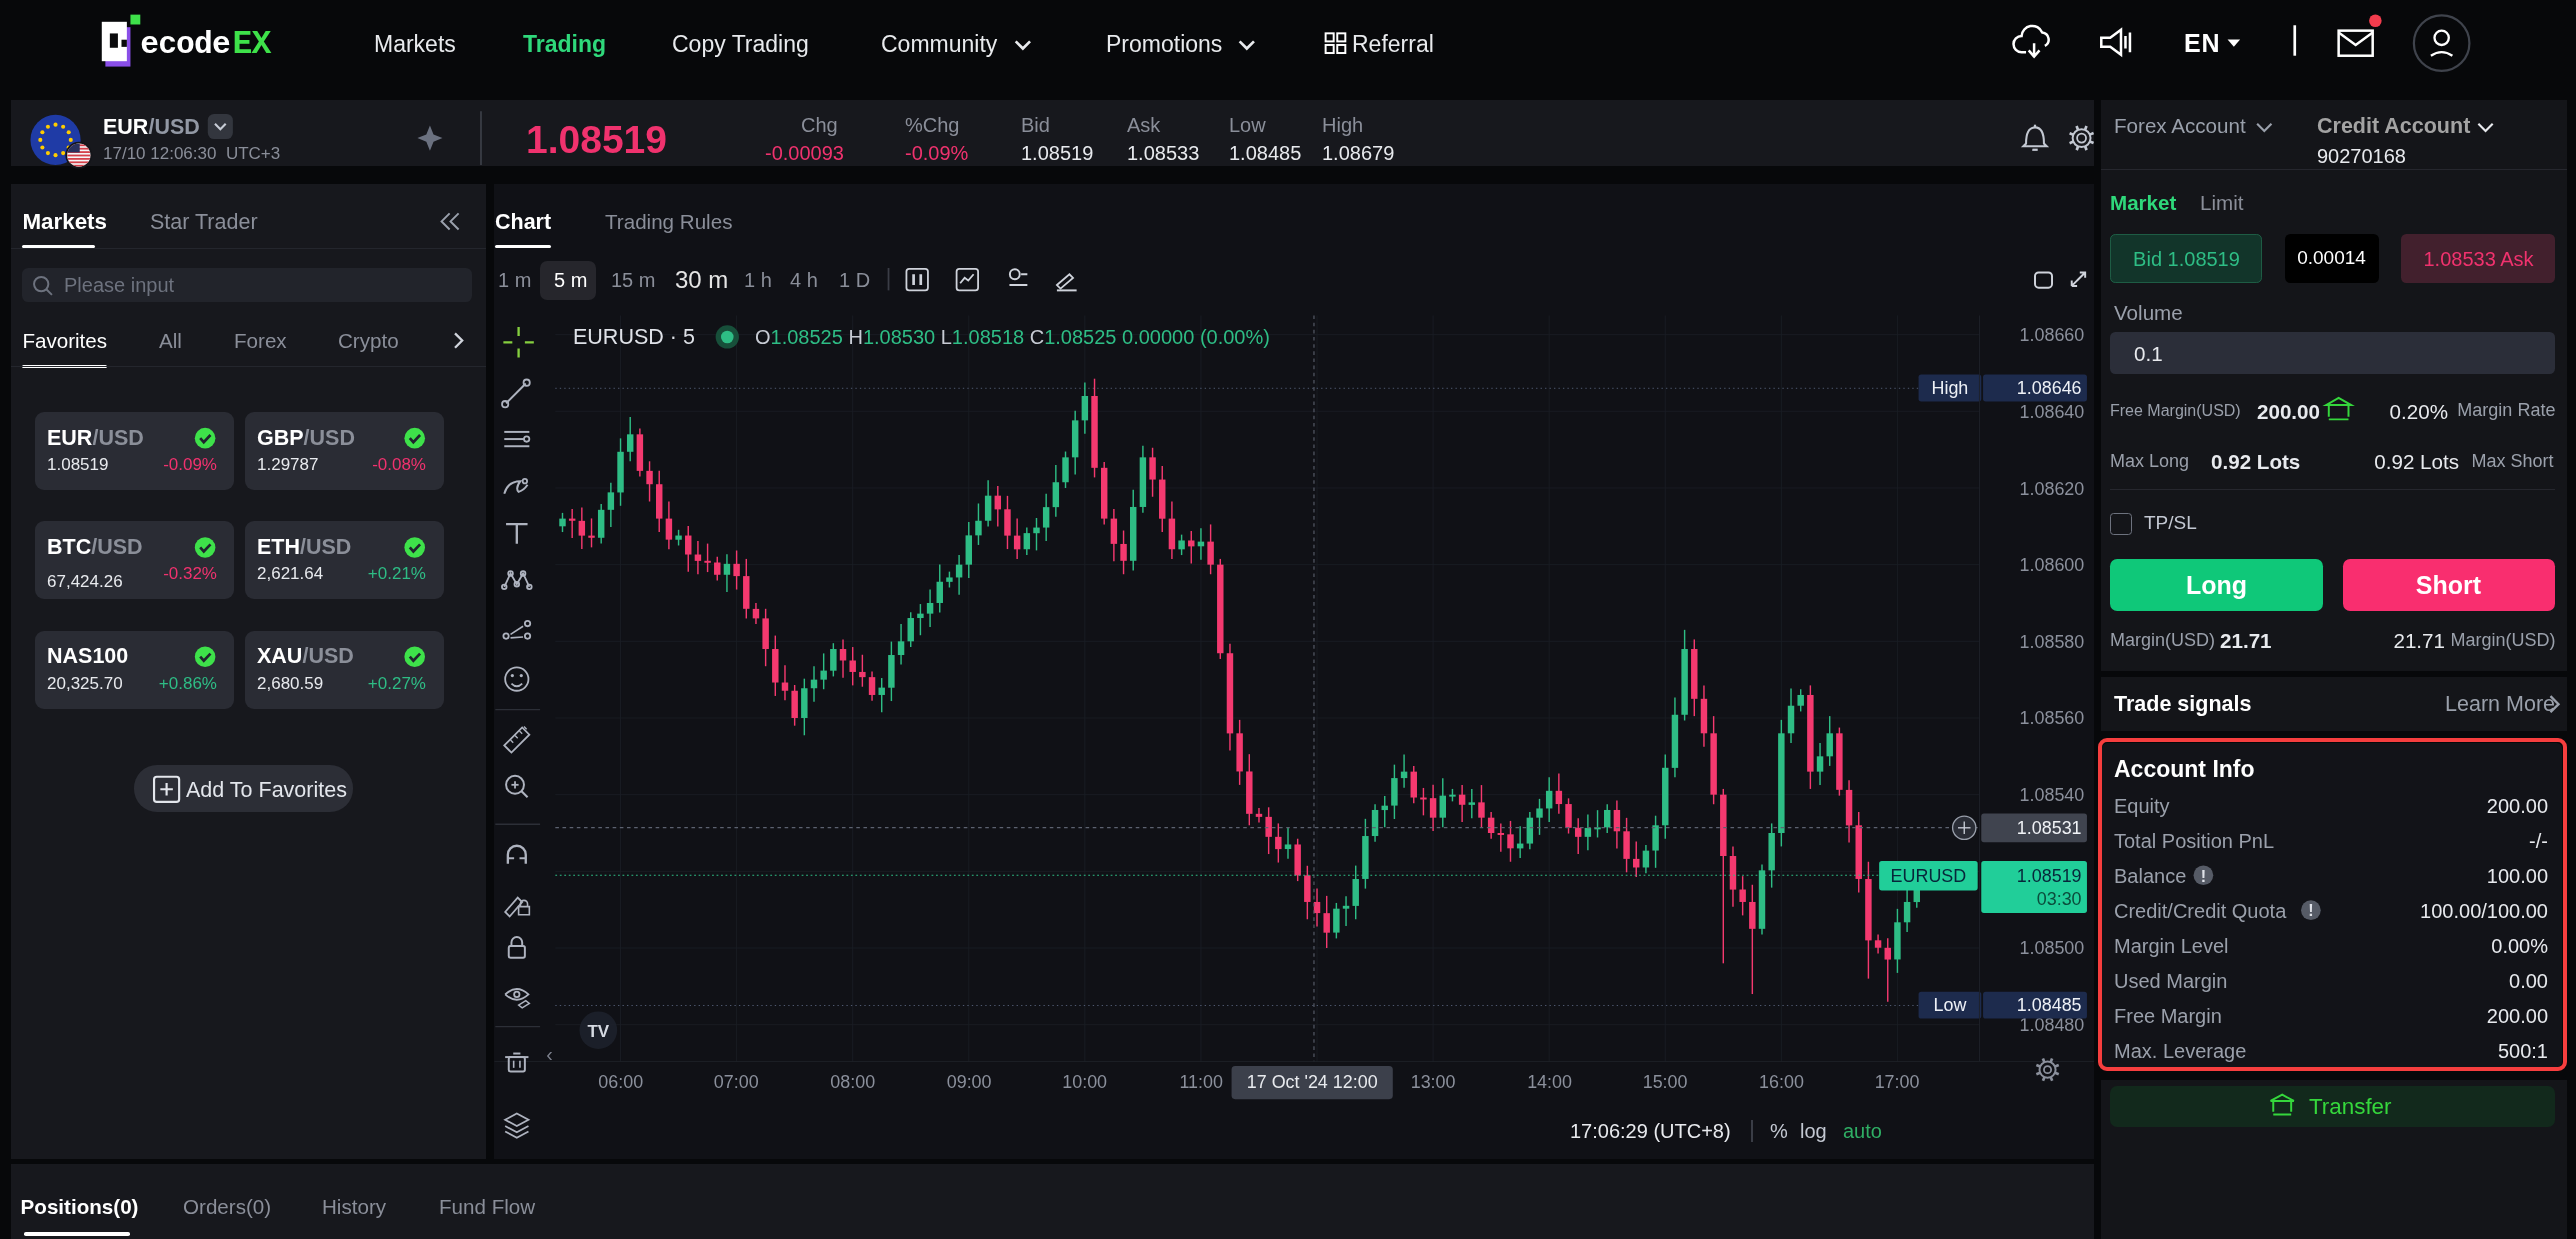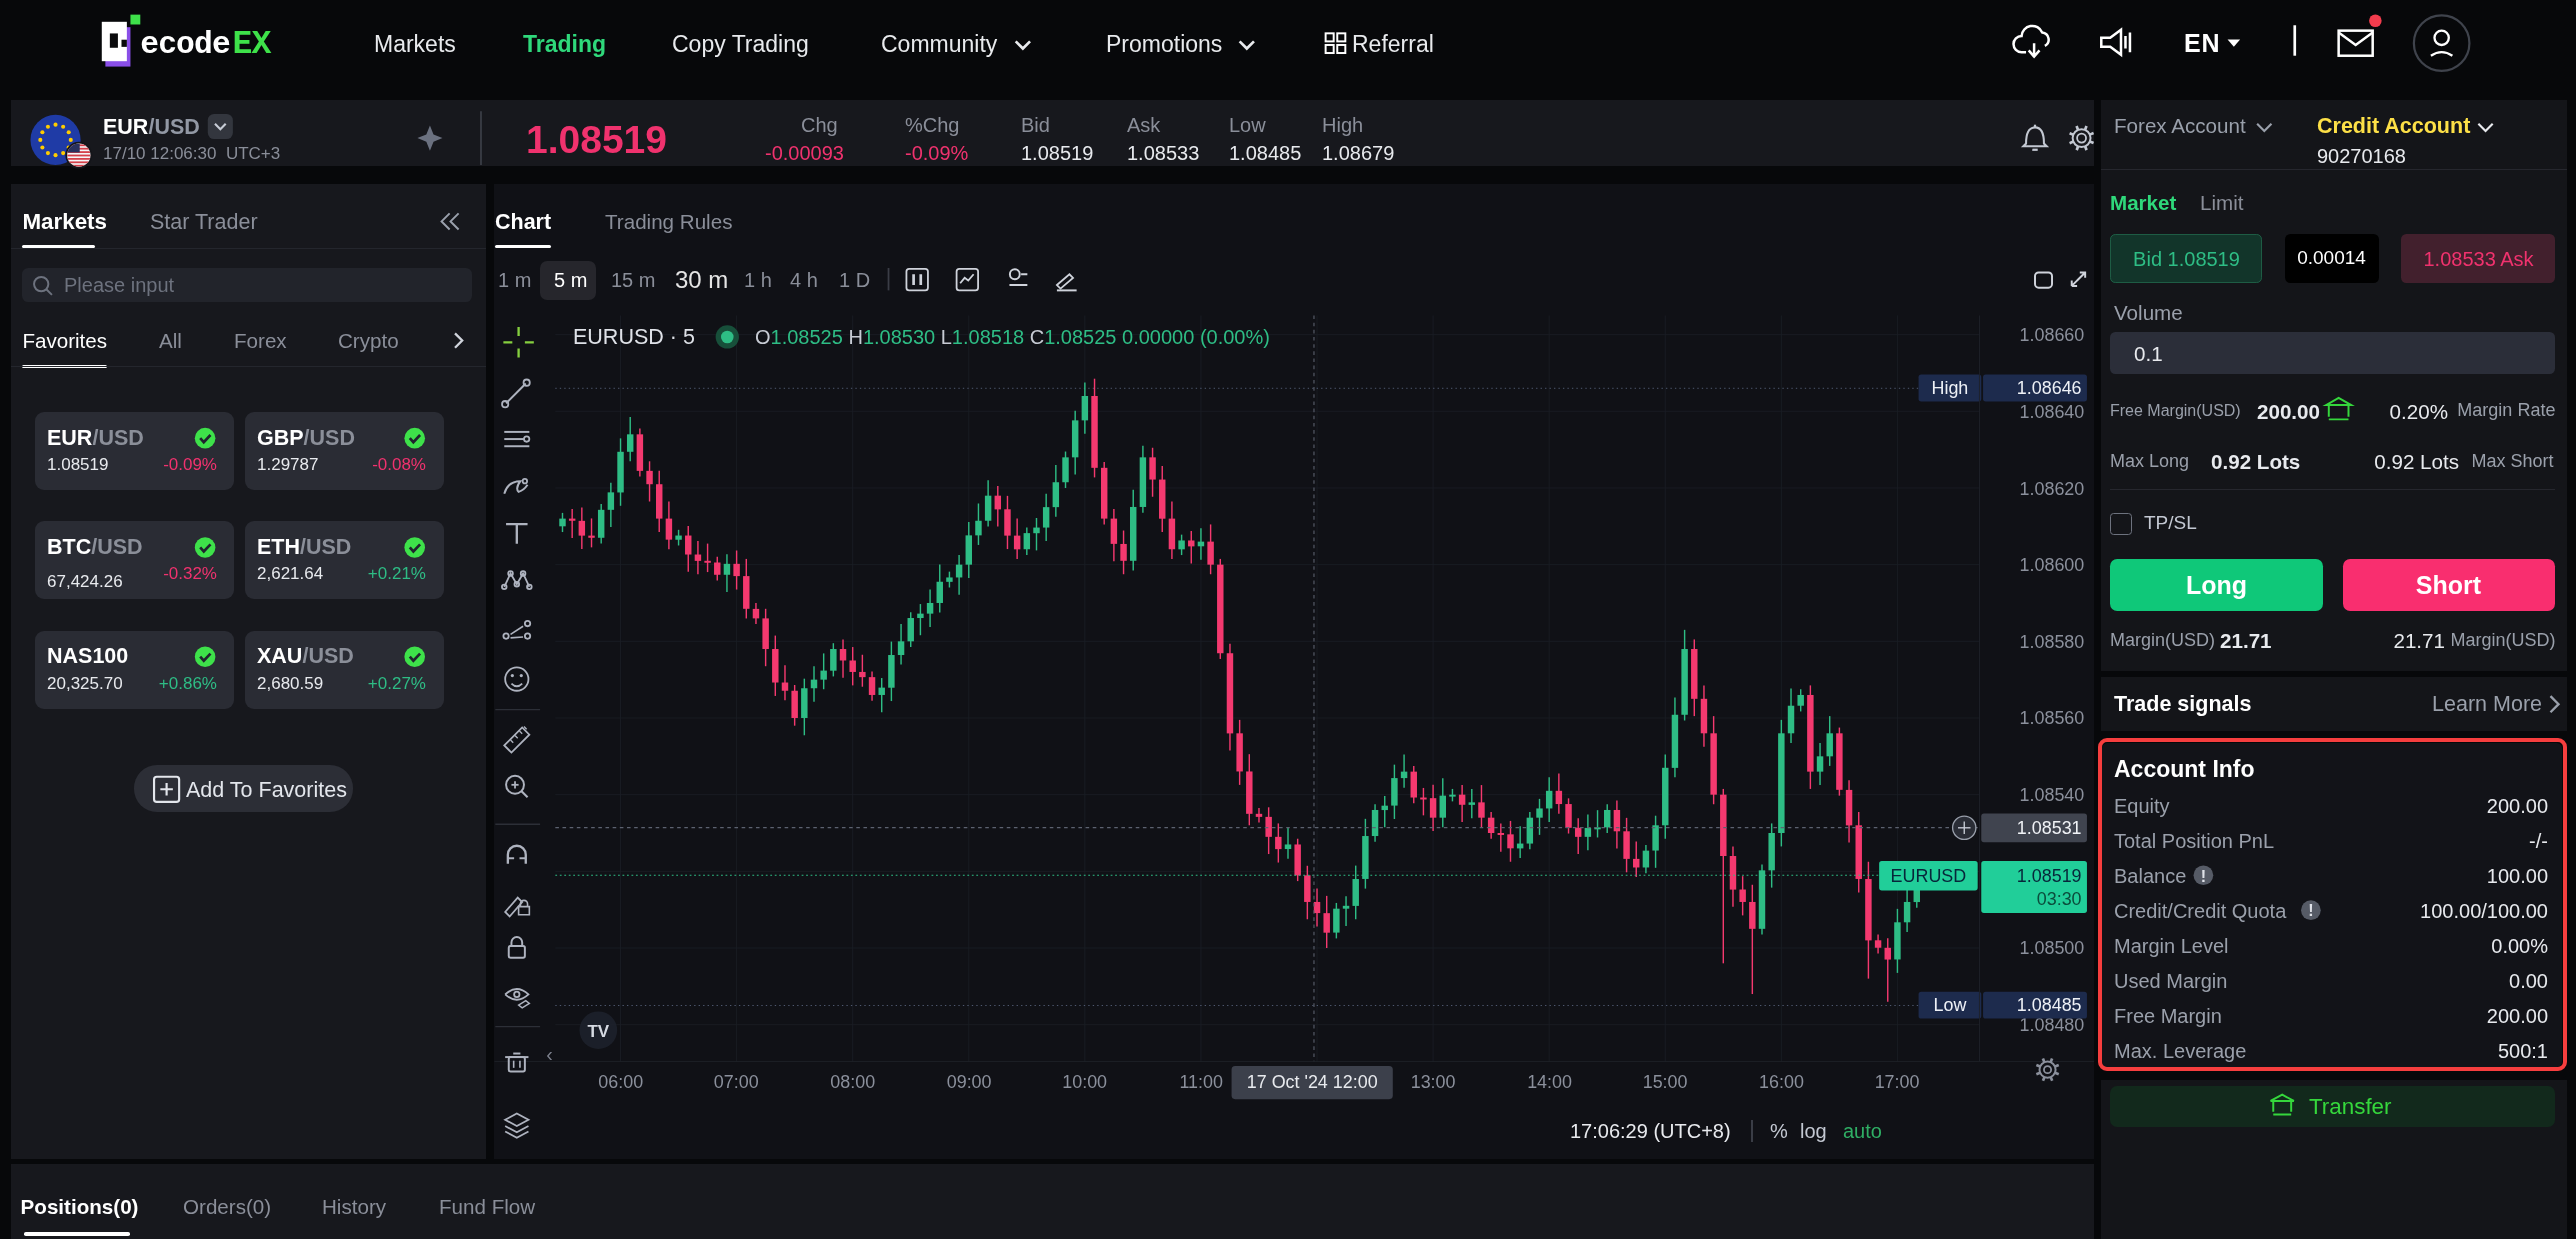--- a/index.html
+++ b/index.html
@@ -460,21 +460,21 @@
 <div style="position:absolute;font-family:'Liberation Sans', sans-serif;font-size:20px;color:#8a8e99;font-weight:400;line-height:24px;white-space:nowrap;left:790px;top:268px;">4 h</div>
 <div style="position:absolute;font-family:'Liberation Sans', sans-serif;font-size:20px;color:#8a8e99;font-weight:400;line-height:24px;white-space:nowrap;left:839px;top:268px;">1 D</div>
 <div style="position:absolute;font-family:'Liberation Sans', sans-serif;font-size:21.5px;color:#dfe2e8;font-weight:400;line-height:26px;white-space:nowrap;left:573px;top:324px;">EURUSD · 5</div>
 <div style="position:absolute;font-family:'Liberation Sans', sans-serif;font-size:20px;color:#c7cbd4;font-weight:400;line-height:24px;white-space:nowrap;left:755px;top:325px;"><span style="color:#c7cbd4">O</span><span style="color:#2ebd85">1.08525</span> <span style="color:#c7cbd4">H</span><span style="color:#2ebd85">1.08530</span> <span style="color:#c7cbd4">L</span><span style="color:#2ebd85">1.08518</span> <span style="color:#c7cbd4">C</span><span style="color:#2ebd85">1.08525</span> <span style="color:#2ebd85">0.00000 (0.00%)</span></div>
 <div style="position:absolute;font-family:'Liberation Sans', sans-serif;font-size:20px;color:#e8eaee;font-weight:400;line-height:24px;white-space:nowrap;left:1570px;top:1119px;">17:06:29 (UTC+8)</div>
 <div style="position:absolute;left:1751px;top:1120px;width:1.8px;height:21.5px;background:#3a3d46;border-radius:0px;"></div>
 <div style="position:absolute;font-family:'Liberation Sans', sans-serif;font-size:20px;color:#c3c8d2;font-weight:400;line-height:24px;white-space:nowrap;left:1770px;top:1119px;">%</div>
 <div style="position:absolute;font-family:'Liberation Sans', sans-serif;font-size:20px;color:#c3c8d2;font-weight:400;line-height:24px;white-space:nowrap;left:1800px;top:1119px;">log</div>
 <div style="position:absolute;font-family:'Liberation Sans', sans-serif;font-size:20px;color:#2fae64;font-weight:400;line-height:24px;white-space:nowrap;left:1843px;top:1119px;">auto</div>
 <div style="position:absolute;font-family:'Liberation Sans', sans-serif;font-size:20.6px;color:#9aa0ab;font-weight:400;line-height:25px;white-space:nowrap;left:2114px;top:113px;">Forex Account</div>
-<div style="position:absolute;font-family:'Liberation Sans', sans-serif;font-size:21.5px;color:#fde047;font-weight:700;line-height:26px;white-space:nowrap;left:2317px;top:113px;text-align:center;">Credit Account</div>
+<div style="position:absolute;font-family:'Liberation Sans', sans-serif;font-size:21.5px;color:#a3a3a3;font-weight:700;line-height:26px;white-space:nowrap;left:2317px;top:113px;text-align:center;">Credit Account</div>
 <div style="position:absolute;font-family:'Liberation Sans', sans-serif;font-size:20px;color:#e8eaee;font-weight:400;line-height:24px;white-space:nowrap;left:2317px;top:144px;">90270168</div>
 <div style="position:absolute;left:2101px;top:169px;width:466px;height:0.9px;background:#26272e;border-radius:0px;"></div>
 <div style="position:absolute;font-family:'Liberation Sans', sans-serif;font-size:20.6px;color:#2fd87b;font-weight:700;line-height:25px;white-space:nowrap;left:2110px;top:190px;">Market</div>
 <div style="position:absolute;font-family:'Liberation Sans', sans-serif;font-size:20.6px;color:#8a8e99;font-weight:400;line-height:25px;white-space:nowrap;left:2200px;top:190px;">Limit</div>
 <div style="position:absolute;left:2110px;top:234px;width:152px;height:49px;background:#12352a;border-radius:5.4px;"></div>
 <div style="position:absolute;left:2110px;top:234px;width:150px;height:47px;border:0.9px solid #1e5c44;border-radius:5.4px;"></div>
 <div style="position:absolute;font-family:'Liberation Sans', sans-serif;font-size:20px;color:#2ebd85;font-weight:400;line-height:24px;white-space:nowrap;left:1649px;width:1075px;text-align:center;top:247px;">Bid 1.08519</div>
 <div style="position:absolute;left:2285px;top:234px;width:94px;height:49px;background:#000;border-radius:5.4px;"></div>
 <div style="position:absolute;font-family:'Liberation Sans', sans-serif;font-size:19px;color:#ffffff;font-weight:400;line-height:22.6px;white-space:nowrap;left:1794px;width:1075px;text-align:center;top:247px;">0.00014</div>
 <div style="position:absolute;left:2401px;top:234px;width:154px;height:49px;background:#42202d;border-radius:5.4px;"></div>
@@ -495,21 +495,21 @@
 <div style="position:absolute;font-family:'Liberation Sans', sans-serif;font-size:19px;color:#c3c8d2;font-weight:400;line-height:22.6px;white-space:nowrap;left:2144px;top:512px;">TP/SL</div>
 <div style="position:absolute;left:2110px;top:559px;width:213px;height:52px;background:#0fc879;border-radius:7.2px;"></div>
 <div style="position:absolute;font-family:'Liberation Sans', sans-serif;font-size:25px;color:#ffffff;font-weight:700;line-height:30px;white-space:nowrap;left:1679px;width:1075px;text-align:center;top:570px;">Long</div>
 <div style="position:absolute;left:2343px;top:559px;width:212px;height:52px;background:#f92e6f;border-radius:7.2px;"></div>
 <div style="position:absolute;font-family:'Liberation Sans', sans-serif;font-size:25px;color:#ffffff;font-weight:700;line-height:30px;white-space:nowrap;left:1911px;width:1075px;text-align:center;top:570px;">Short</div>
 <div style="position:absolute;font-family:'Liberation Sans', sans-serif;font-size:18px;color:#9aa0ab;font-weight:400;line-height:21.5px;white-space:nowrap;left:2110px;top:630px;">Margin(USD)</div>
 <div style="position:absolute;font-family:'Liberation Sans', sans-serif;font-size:20.6px;color:#e8eaee;font-weight:700;line-height:25px;white-space:nowrap;left:2220px;top:628px;">21.71</div>
 <div style="position:absolute;font-family:'Liberation Sans', sans-serif;font-size:20.6px;color:#e8eaee;font-weight:400;line-height:25px;white-space:nowrap;right:131px;top:628px;">21.71</div>
 <div style="position:absolute;font-family:'Liberation Sans', sans-serif;font-size:18px;color:#9aa0ab;font-weight:400;line-height:21.5px;white-space:nowrap;right:20.6px;top:630px;">Margin(USD)</div>
 <div style="position:absolute;font-family:'Liberation Sans', sans-serif;font-size:21.5px;color:#ffffff;font-weight:700;line-height:26px;white-space:nowrap;left:2114px;top:691px;">Trade signals</div>
-<div style="position:absolute;font-family:'Liberation Sans', sans-serif;font-size:21.5px;color:#9aa0ab;font-weight:400;line-height:26px;white-space:nowrap;right:34px;top:691px;">Learn More</div>
+<div style="position:absolute;font-family:'Liberation Sans', sans-serif;font-size:21.5px;color:#9aa0ab;font-weight:400;line-height:26px;white-space:nowrap;right:21px;top:691px;">Learn More</div>
 <div style="position:absolute;left:2098px;top:738px;width:469px;height:333px;border:4.5px solid #f63e3e;border-radius:9px;box-sizing:border-box;"></div>
 <div style="position:absolute;font-family:'Liberation Sans', sans-serif;font-size:23px;color:#ffffff;font-weight:700;line-height:28px;white-space:nowrap;left:2114px;top:755px;">Account Info</div>
 <div style="position:absolute;font-family:'Liberation Sans', sans-serif;font-size:20px;color:#9aa0ab;font-weight:400;line-height:24px;white-space:nowrap;left:2114px;top:794px;">Equity</div>
 <div style="position:absolute;font-family:'Liberation Sans', sans-serif;font-size:20px;color:#e8eaee;font-weight:400;line-height:24px;white-space:nowrap;right:28px;top:794px;">200.00</div>
 <div style="position:absolute;font-family:'Liberation Sans', sans-serif;font-size:20px;color:#9aa0ab;font-weight:400;line-height:24px;white-space:nowrap;left:2114px;top:829px;">Total Position PnL</div>
 <div style="position:absolute;font-family:'Liberation Sans', sans-serif;font-size:20px;color:#e8eaee;font-weight:400;line-height:24px;white-space:nowrap;right:28px;top:829px;">-/-</div>
 <div style="position:absolute;font-family:'Liberation Sans', sans-serif;font-size:20px;color:#9aa0ab;font-weight:400;line-height:24px;white-space:nowrap;left:2114px;top:864px;">Balance</div>
 <div style="position:absolute;font-family:'Liberation Sans', sans-serif;font-size:20px;color:#e8eaee;font-weight:400;line-height:24px;white-space:nowrap;right:28px;top:864px;">100.00</div>
 <div style="position:absolute;font-family:'Liberation Sans', sans-serif;font-size:20px;color:#9aa0ab;font-weight:400;line-height:24px;white-space:nowrap;left:2114px;top:899px;">Credit/Credit Quota</div>
 <div style="position:absolute;font-family:'Liberation Sans', sans-serif;font-size:20px;color:#e8eaee;font-weight:400;line-height:24px;white-space:nowrap;right:28px;top:899px;">100.00/100.00</div>

